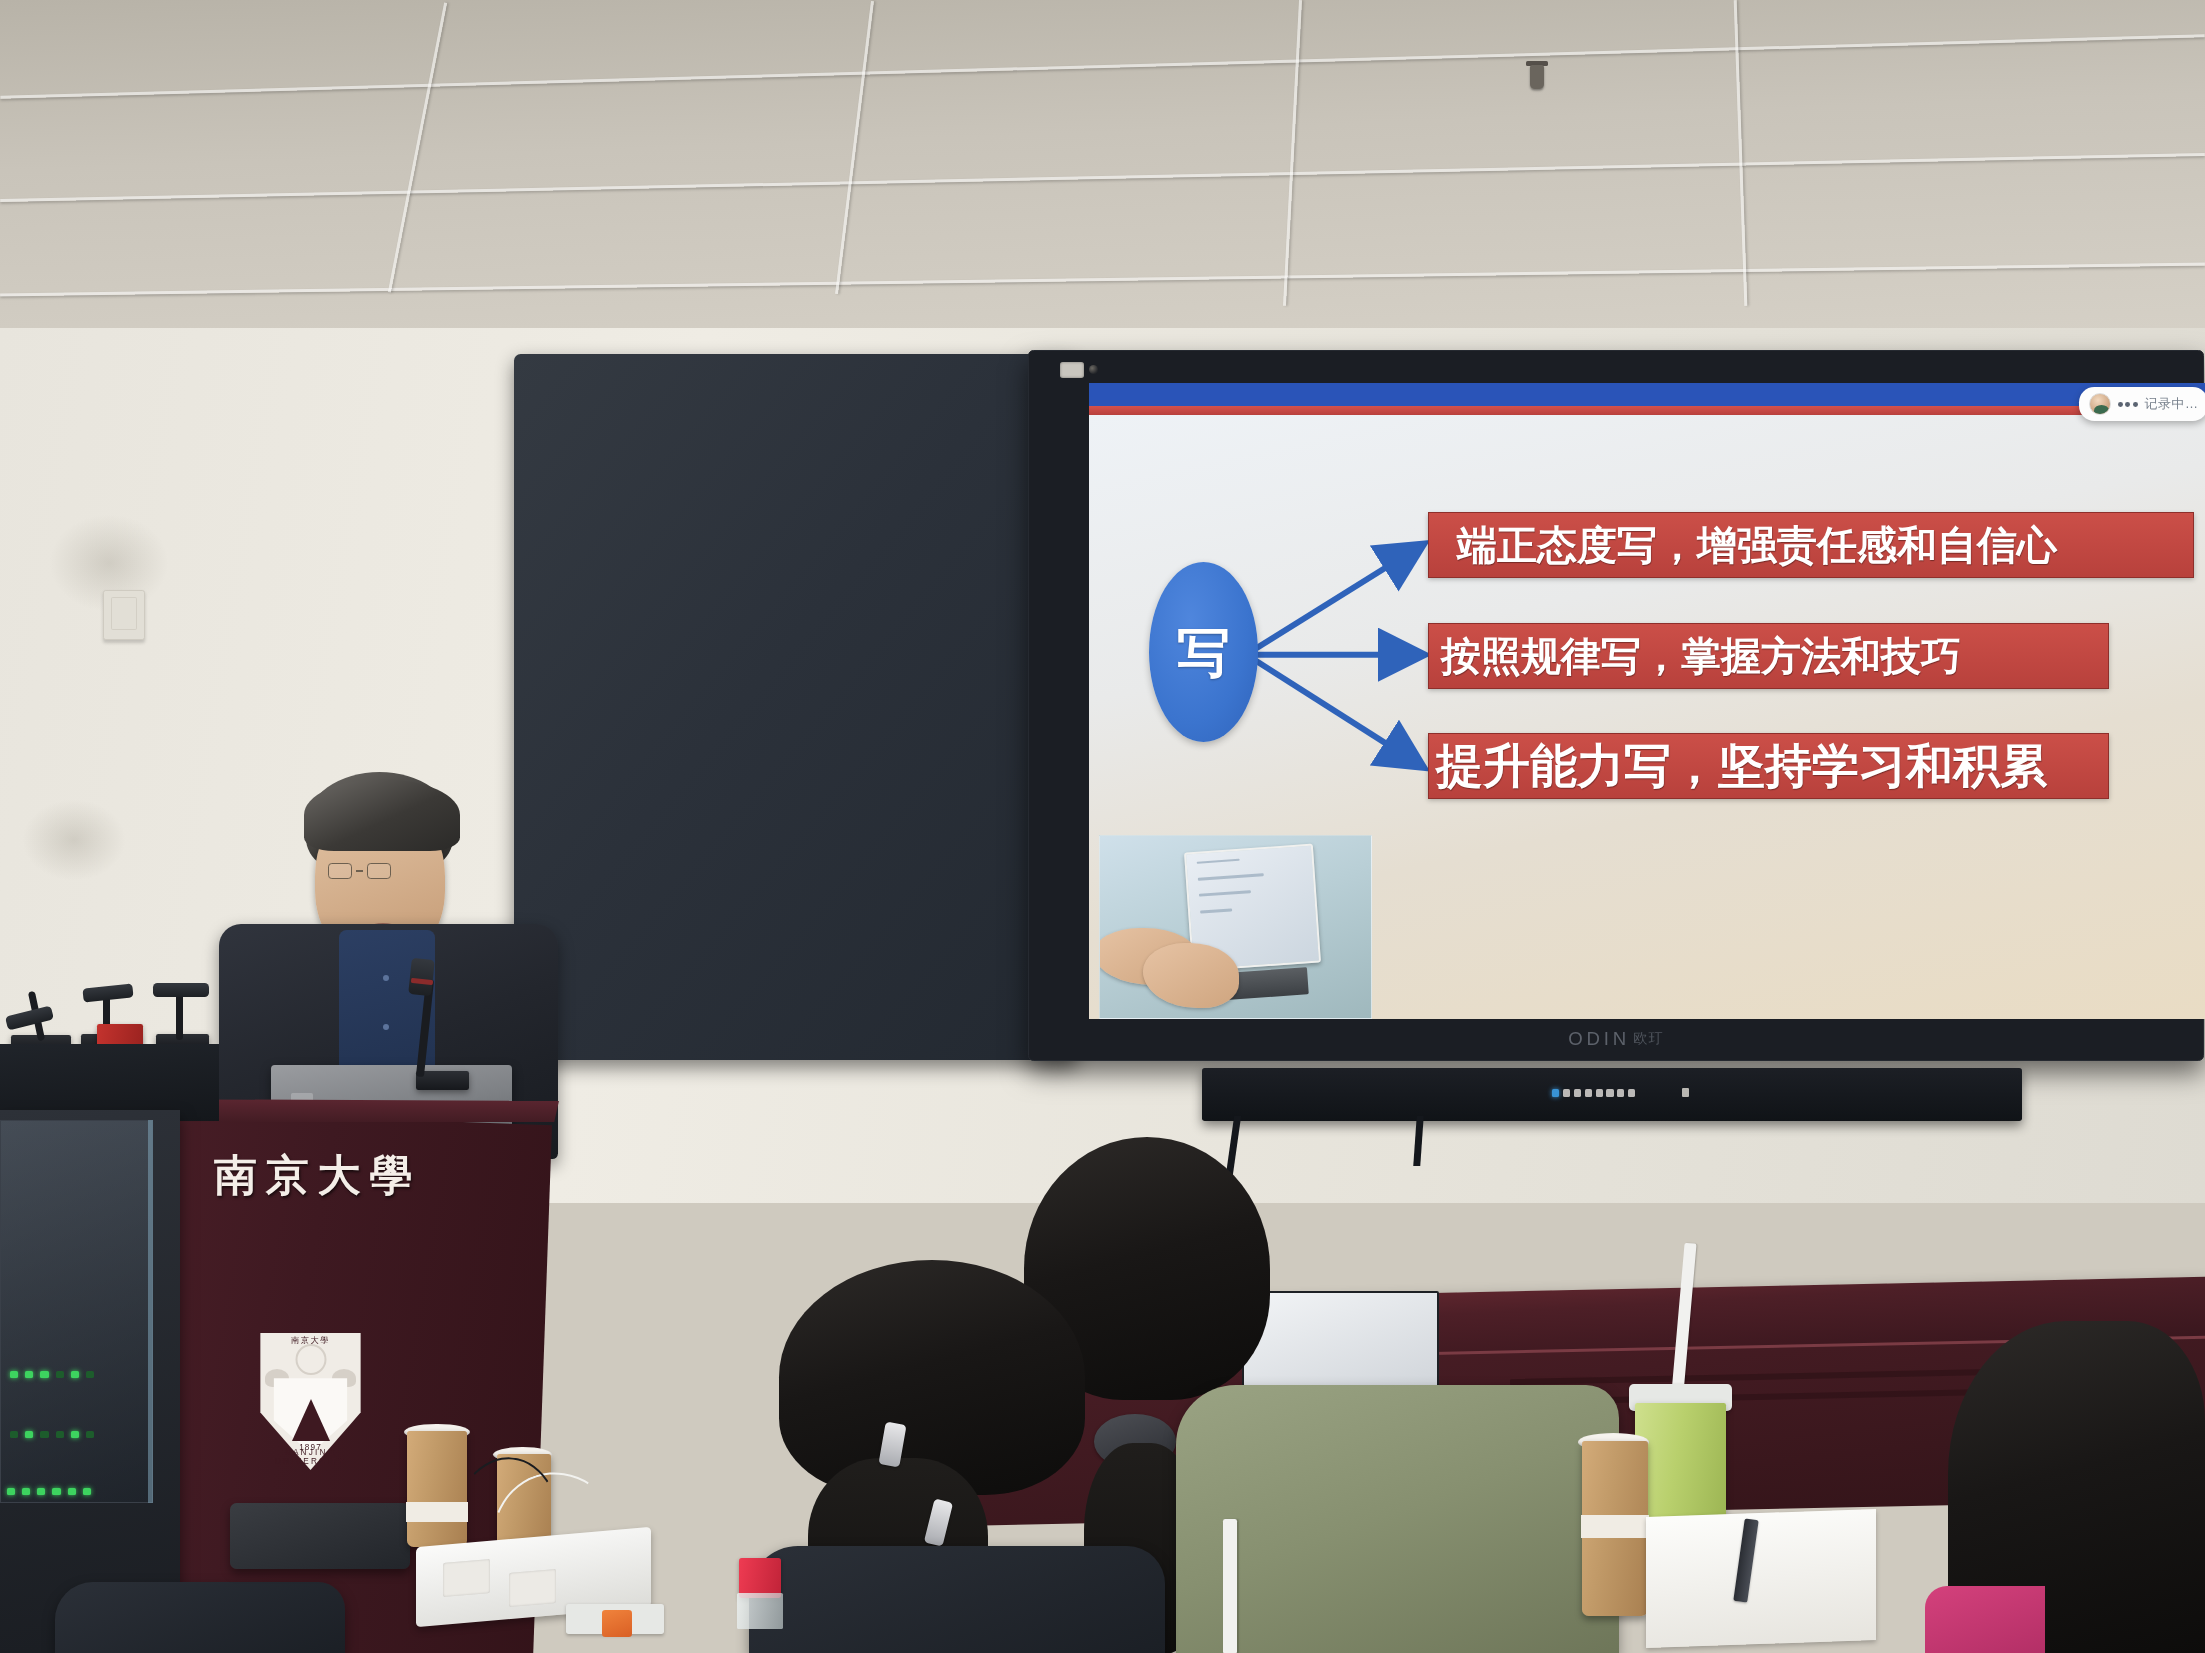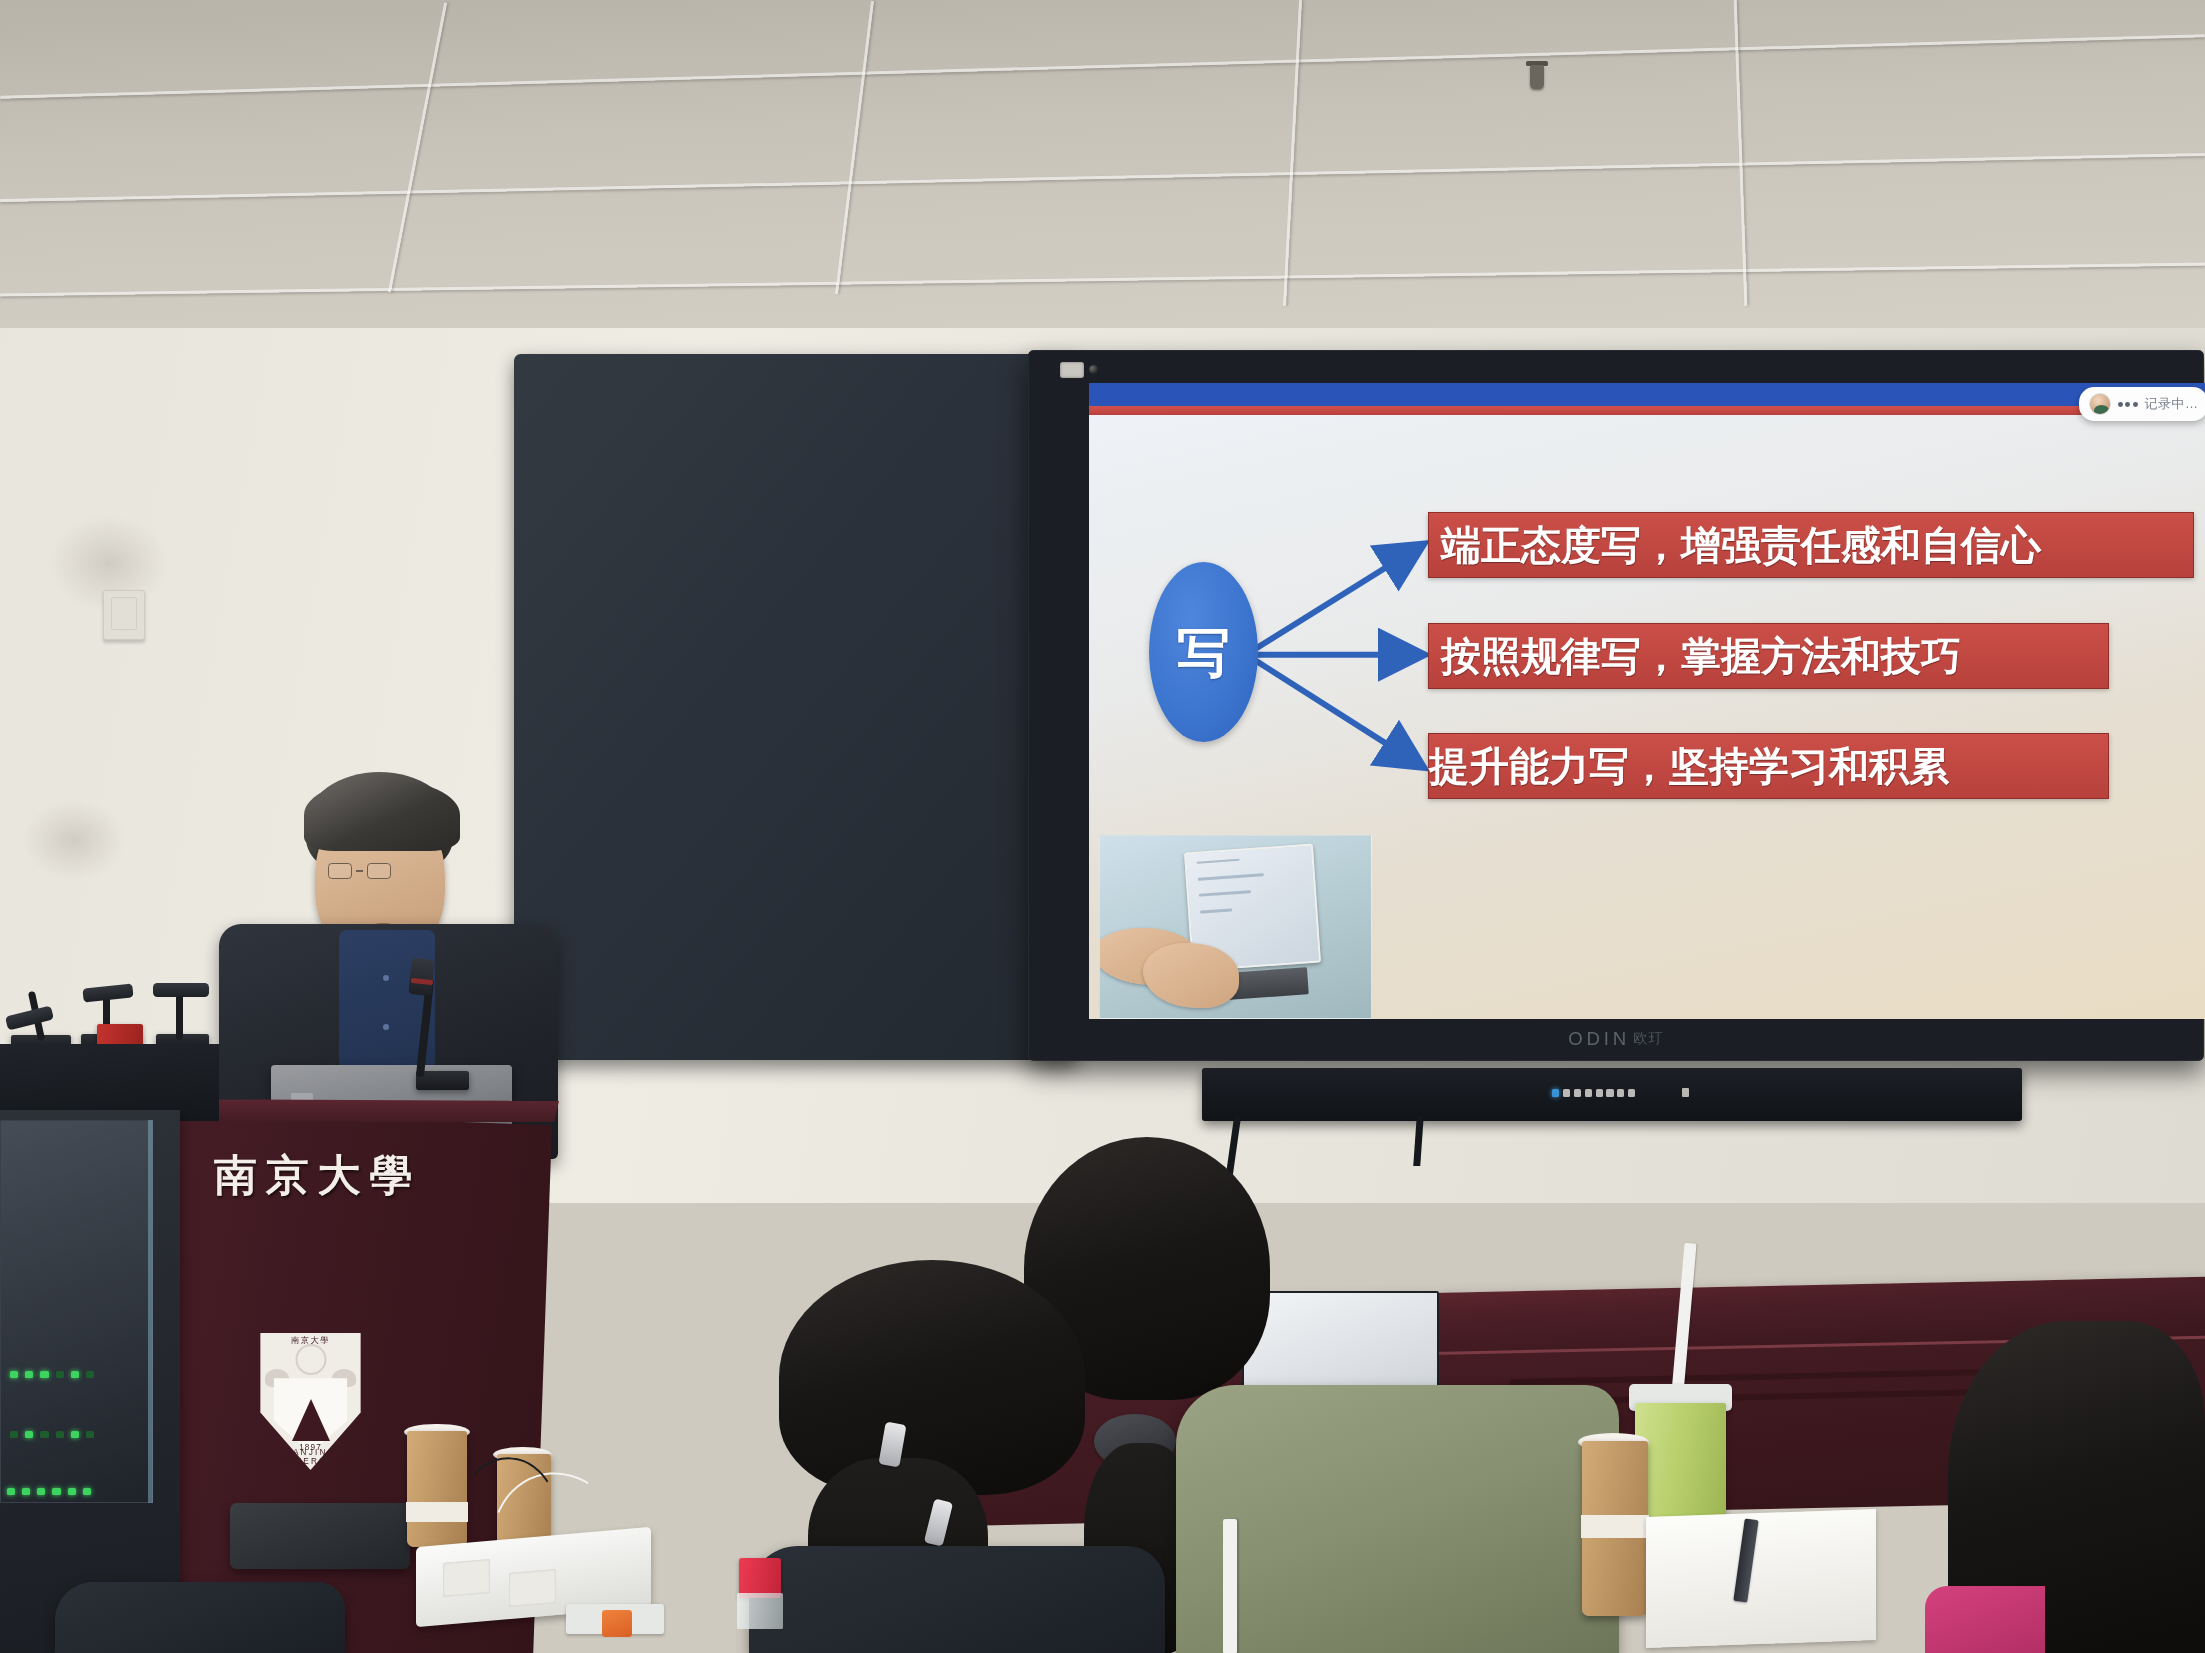--- a/index.html
+++ b/index.html
@@ -302,29 +302,29 @@
           <line x1="300" y1="430" x2="605" y2="240" stroke="#2f63ba" stroke-width="11" marker-end="url(#ah)"></line>
           <line x1="300" y1="438" x2="605" y2="438" stroke="#2f63ba" stroke-width="11" marker-end="url(#ah)"></line>
           <line x1="300" y1="446" x2="605" y2="640" stroke="#2f63ba" stroke-width="11" marker-end="url(#ah)"></line>
         </svg>
 
         <div class="ellipse" style="left:60px;top:147px;width:109px;height:180px;">
           <span>写</span>
         </div>
 
         <div class="redbar" style="left:339px;top:97px;width:766px;height:66px;">
-          <span style="font-size:40px;padding-left:12px;">端正态度写，增强责任感和自信心</span>
+          <span style="font-size:40px;padding-left:28px;">端正态度写，增强责任感和自信心</span>
         </div>
 
         <div class="redbar" style="left:339px;top:208px;width:681px;height:66px;">
           <span style="font-size:40px;padding-left:12px;">按照规律写，掌握方法和技巧</span>
         </div>
 
         <div class="redbar" style="left:339px;top:318px;width:681px;height:66px;">
-          <span style="font-size:40px;padding-left:0;">提升能力写，坚持学习和积累</span>
+          <span style="font-size:47px;padding-left:7px;">提升能力写，坚持学习和积累</span>
         </div>
 
         <div class="tabletpic" style="left:9.8px;top:420px;width:273px;height:184px;">
           <div class="tp-screen" style="left:88px;top:12px;width:129px;height:119px;">
             <div class="tp-line" style="left:9.8px;top:7.7px;width:43px;"></div>
             <div class="tp-line" style="left:9.8px;top:24px;width:66px;"></div>
             <div class="tp-line" style="left:9.8px;top:40px;width:52px;"></div>
             <div class="tp-line" style="left:9.8px;top:57px;width:32px;"></div>
           </div>
           <div class="tp-kbd" style="left:71px;top:136px;width:137px;height:27px;"></div>

